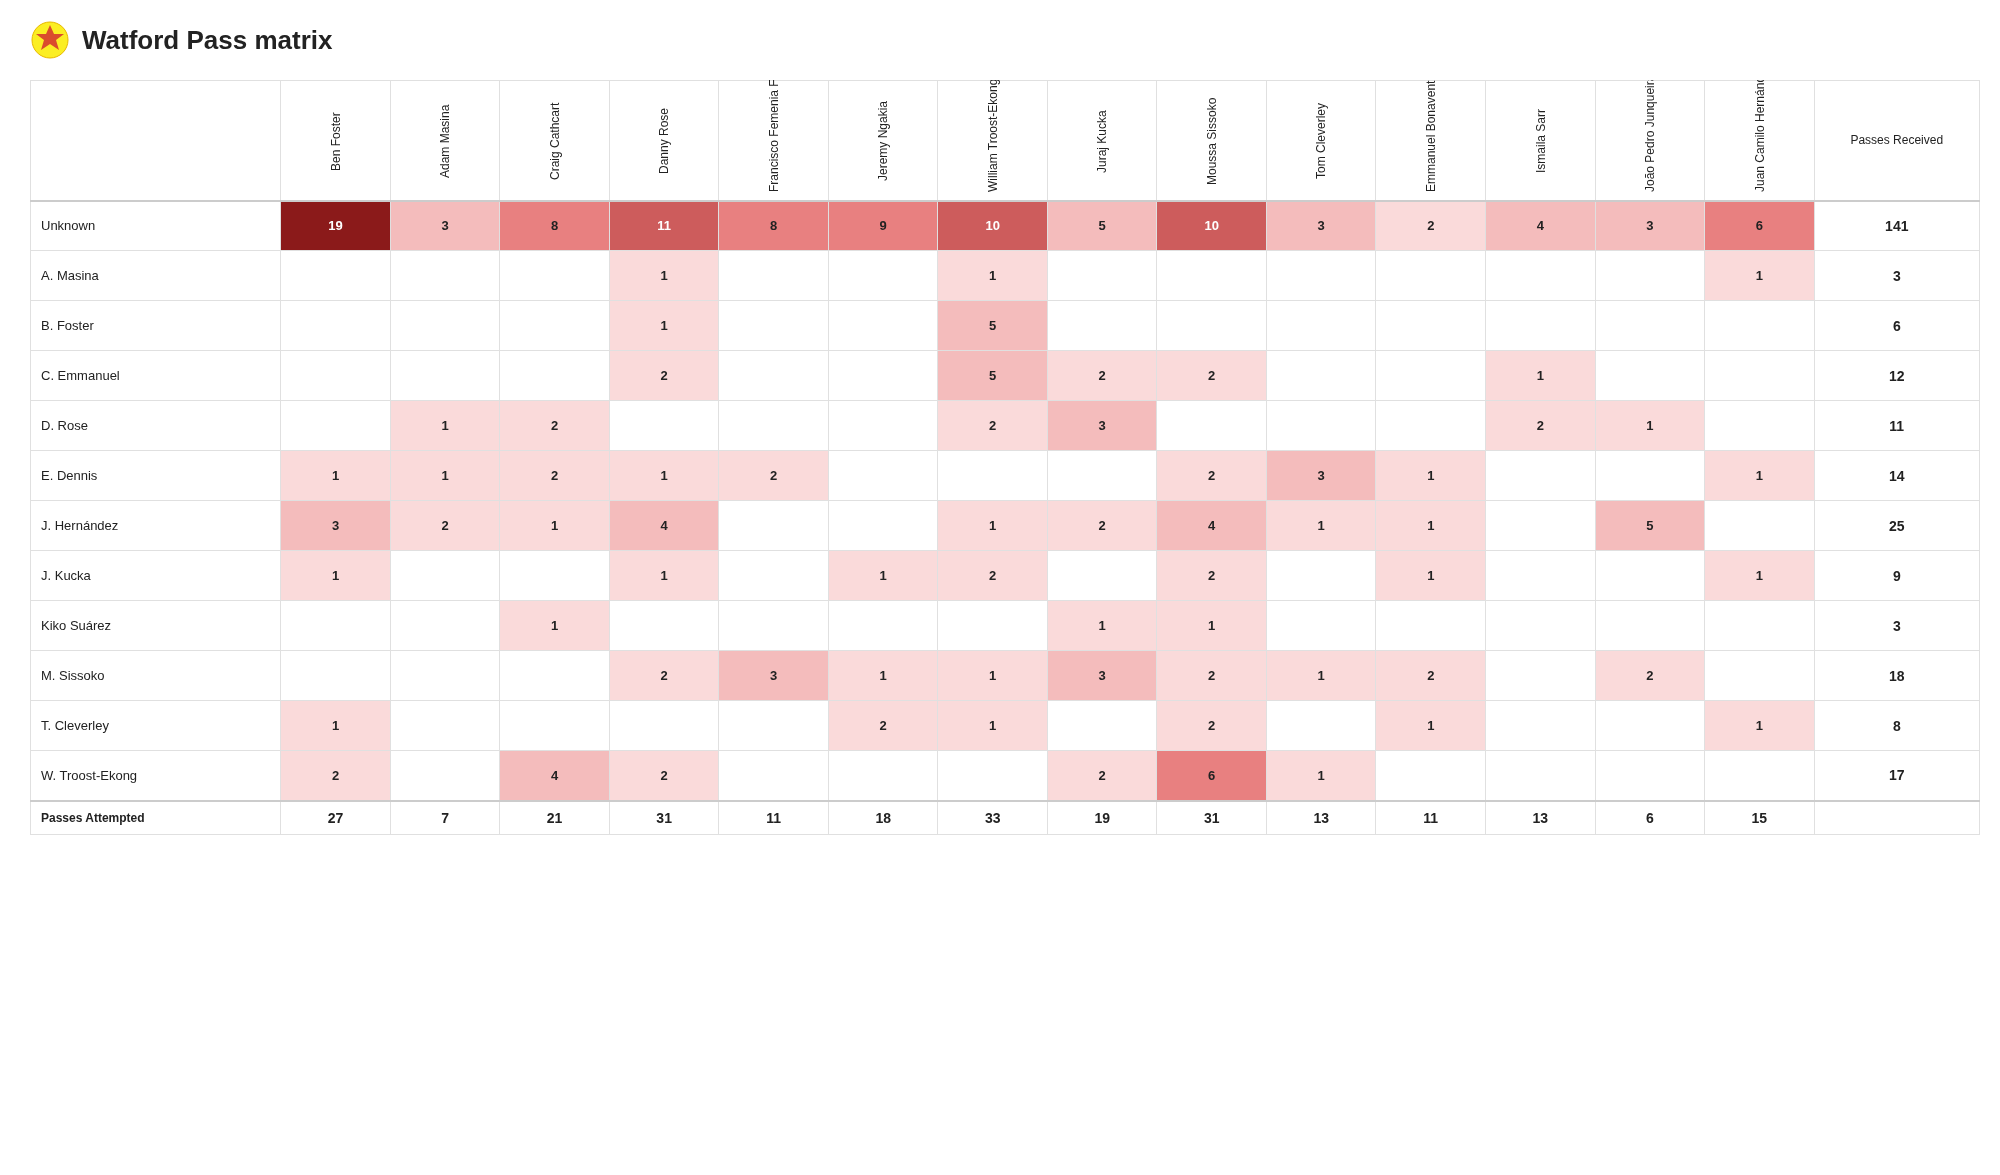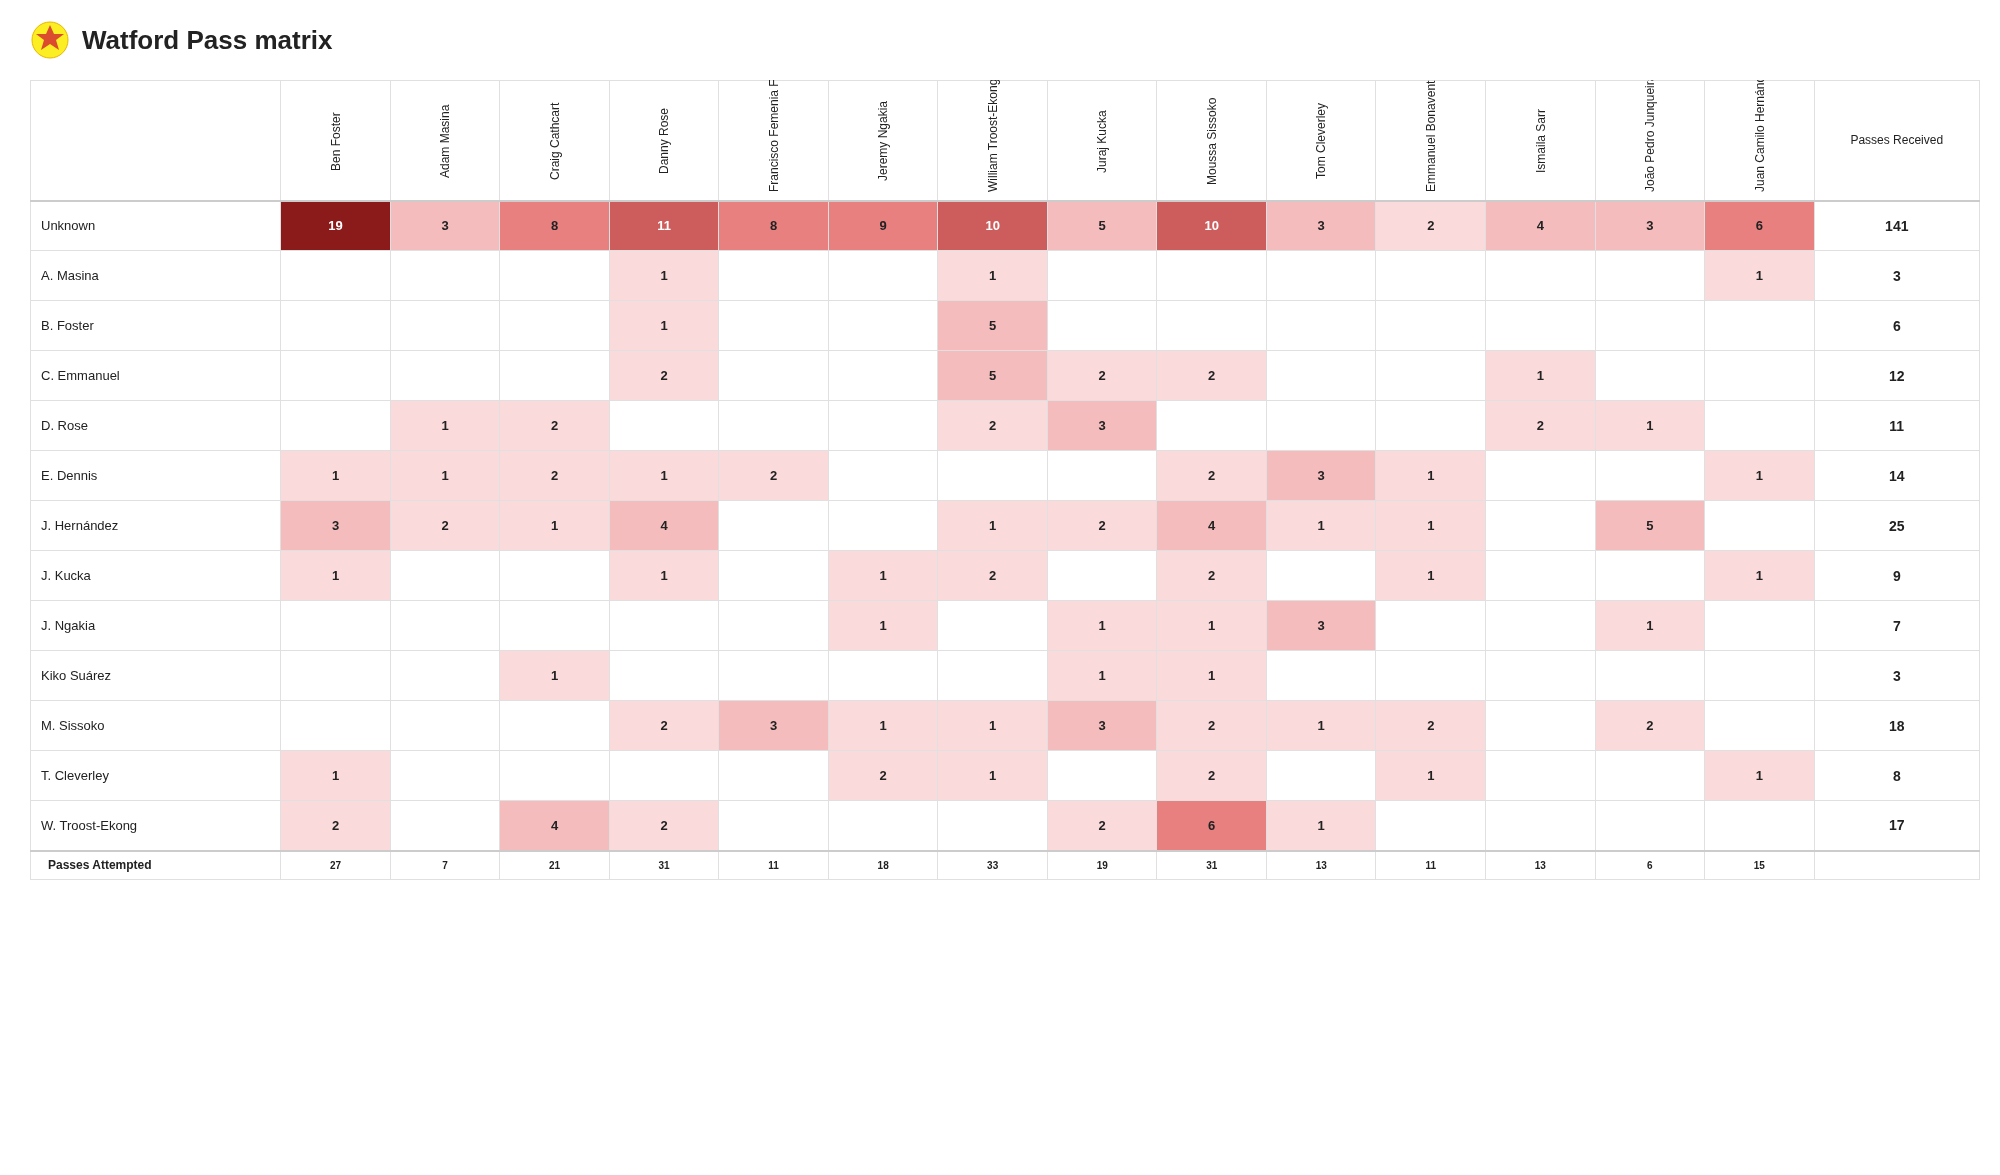--- a/index.html
+++ b/index.html
@@ -69,40 +69,40 @@
       font-size: 12px;
       padding: 6px;
       font-weight: 500;
       background: #fff;
       min-width: 80px;
     }
     .passes-attempted-header {
       font-size: 12px;
       font-weight: 500;
       text-align: left;
-      padding: 6px 17px;
+      padding: 6px 10px;
       background: #fff;
     }
     .cell-val {
       padding: 6px 4px;
       min-width: 70px;
       max-width: 85px;
       height: 50px;
       font-weight: 600;
       font-size: 13px;
     }
     .passes-total {
       font-weight: 700;
       font-size: 14px;
       padding: 6px 10px;
       background: #fff;
     }
     .passes-attempted-val {
       font-weight: 700;
-      font-size: 10px;
+      font-size: 14px;
       padding: 8px 4px;
       background: #fff;
     }
     tr:nth-child(even) td.row-label { background: #fff; }
     tr:nth-child(odd) td.row-label { background: #fff; }
     .header-row th { border-bottom: 2px solid #ccc; }
     .footer-row td { border-top: 2px solid #ccc; font-weight: 700; }
   </style>
 </head>
 <body>
@@ -277,38 +277,20 @@
           <td class="cell-val" style="background-color: rgb(255, 255, 255);"></td>
           <td class="cell-val" style="background-color: rgb(250, 218, 218);">2</td>
           <td class="cell-val" style="background-color: rgb(255, 255, 255);"></td>
           <td class="cell-val" style="background-color: rgb(250, 218, 218);">1</td>
           <td class="cell-val" style="background-color: rgb(255, 255, 255);"></td>
           <td class="cell-val" style="background-color: rgb(255, 255, 255);"></td>
           <td class="cell-val" style="background-color: rgb(250, 218, 218);">1</td>
           <td class="passes-total">9</td>
         </tr>
         <tr>
-          <td class="row-label">J. Ngakia</td>
-          <td class="cell-val" style="background-color: rgb(255, 255, 255);"></td>
-          <td class="cell-val" style="background-color: rgb(255, 255, 255);"></td>
-          <td class="cell-val" style="background-color: rgb(255, 255, 255);"></td>
-          <td class="cell-val" style="background-color: rgb(255, 255, 255);"></td>
-          <td class="cell-val" style="background-color: rgb(255, 255, 255);"></td>
-          <td class="cell-val" style="background-color: rgb(250, 218, 218);">1</td>
-          <td class="cell-val" style="background-color: rgb(255, 255, 255);"></td>
-          <td class="cell-val" style="background-color: rgb(250, 218, 218);">1</td>
-          <td class="cell-val" style="background-color: rgb(250, 218, 218);">1</td>
-          <td class="cell-val" style="background-color: rgb(244, 188, 188);">3</td>
-          <td class="cell-val" style="background-color: rgb(255, 255, 255);"></td>
-          <td class="cell-val" style="background-color: rgb(255, 255, 255);"></td>
-          <td class="cell-val" style="background-color: rgb(250, 218, 218);">1</td>
-          <td class="cell-val" style="background-color: rgb(255, 255, 255);"></td>
-          <td class="passes-total">7</td>
-        </tr>
-        <tr>
           <td class="row-label">Kiko Suárez</td>
           <td class="cell-val" style="background-color: rgb(255, 255, 255);"></td>
           <td class="cell-val" style="background-color: rgb(255, 255, 255);"></td>
           <td class="cell-val" style="background-color: rgb(250, 218, 218);">1</td>
           <td class="cell-val" style="background-color: rgb(255, 255, 255);"></td>
           <td class="cell-val" style="background-color: rgb(255, 255, 255);"></td>
           <td class="cell-val" style="background-color: rgb(255, 255, 255);"></td>
           <td class="cell-val" style="background-color: rgb(255, 255, 255);"></td>
           <td class="cell-val" style="background-color: rgb(250, 218, 218);">1</td>
           <td class="cell-val" style="background-color: rgb(250, 218, 218);">1</td>

